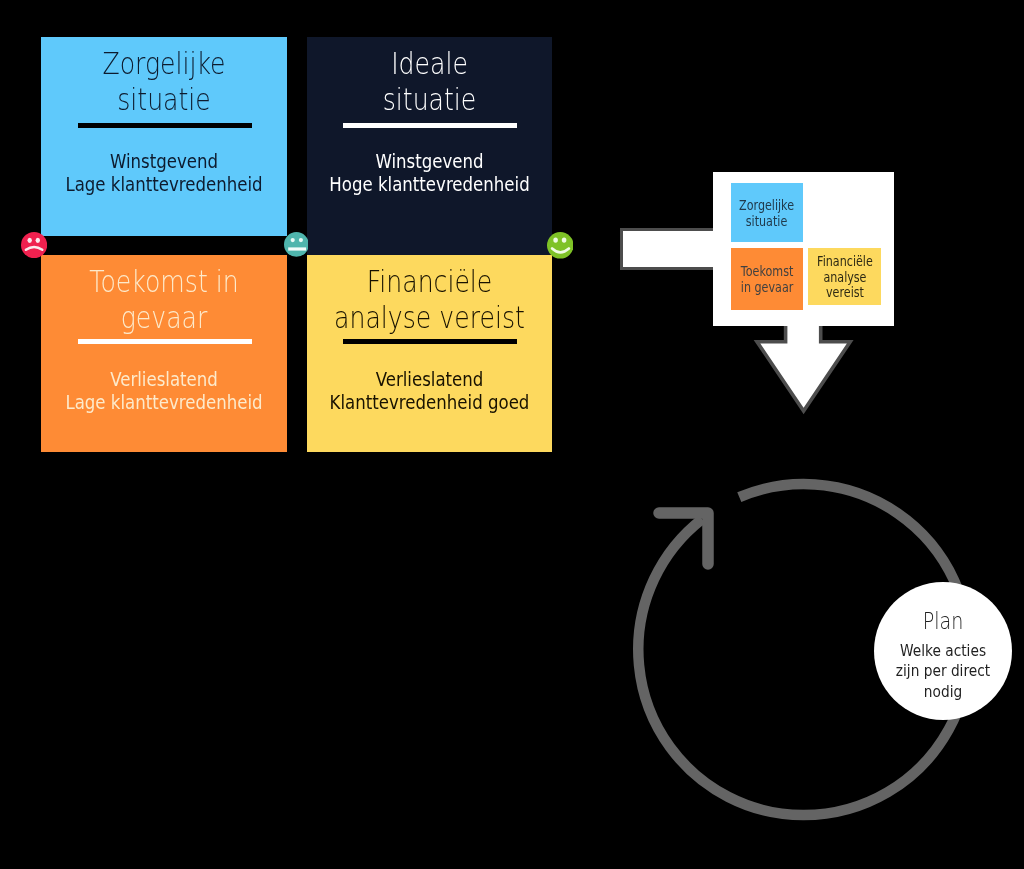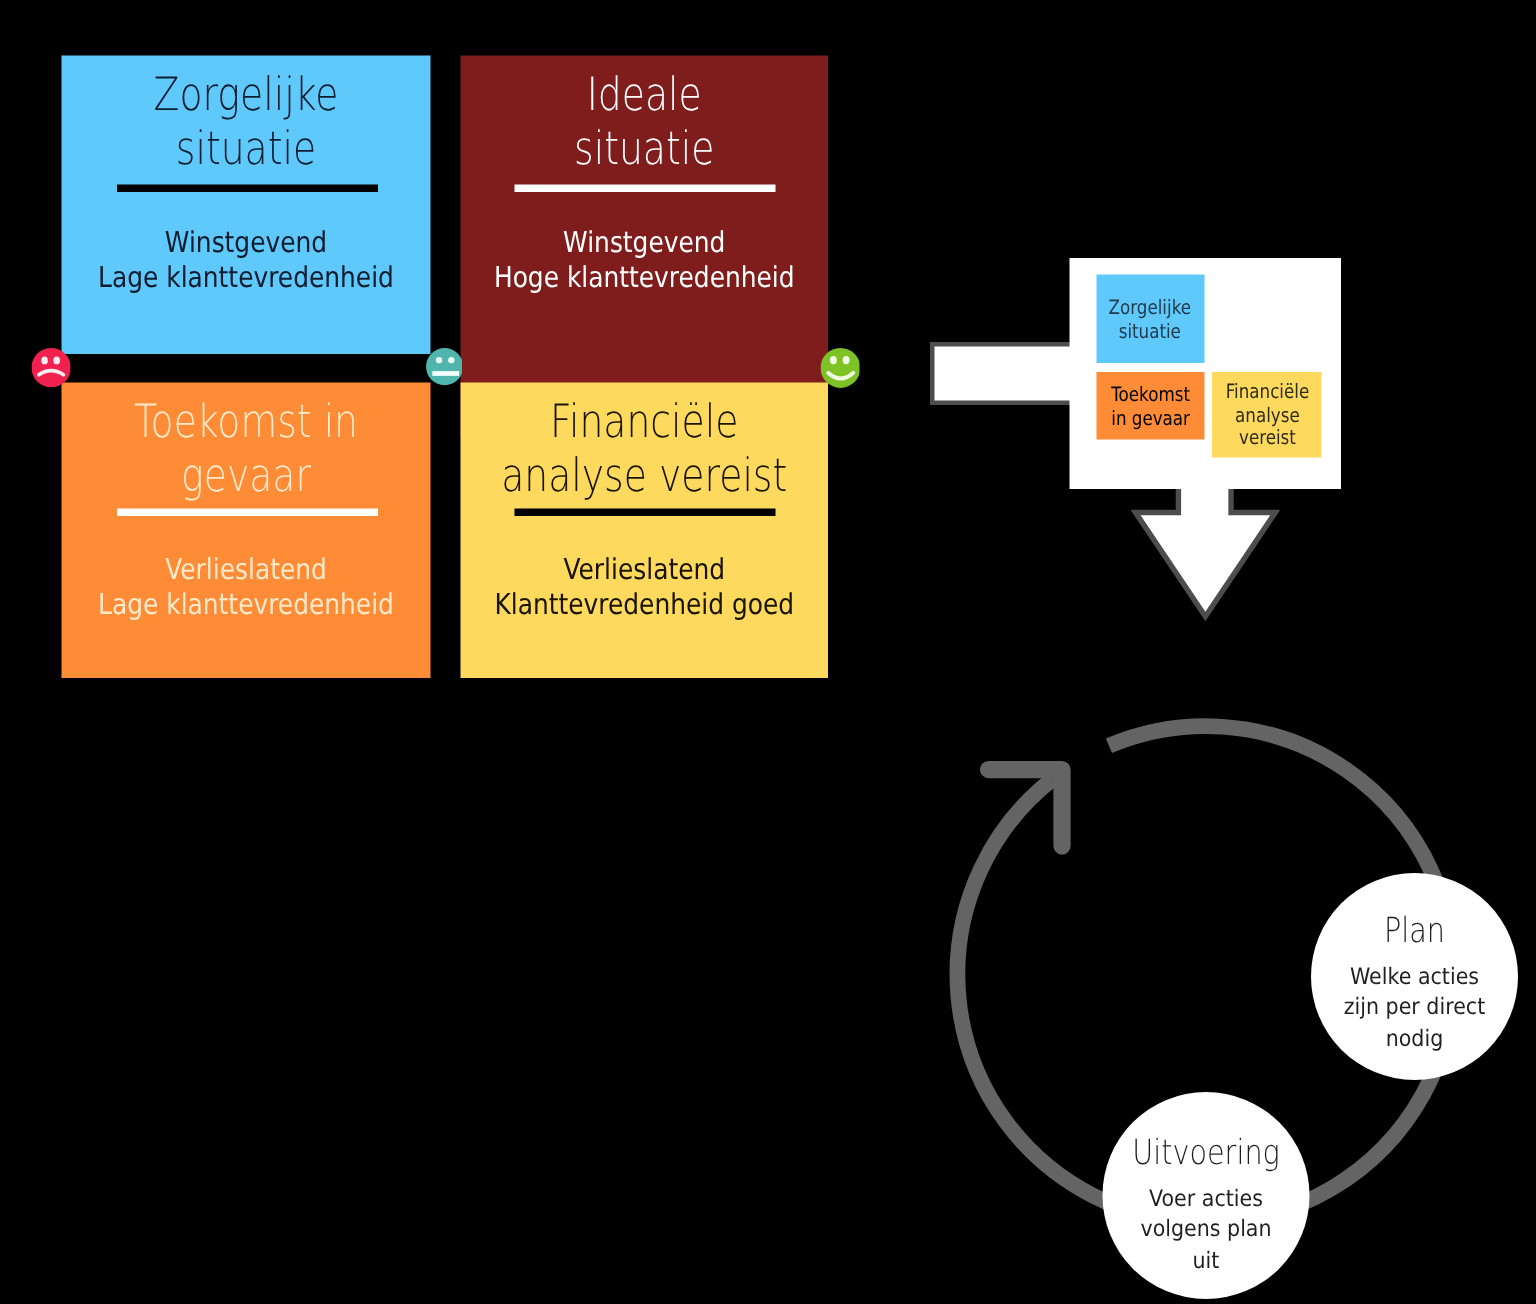--- a/index.html
+++ b/index.html
@@ -9,36 +9,36 @@
 
   
   .quad{position:absolute;box-sizing:border-box;}
   .quad .title{position:absolute;left:0;right:0;text-align:center;font-size:30.6px;line-height:35.9px;font-weight:200;
                transform:scaleX(0.822) translateZ(0);}
   .quad .rule{position:absolute;height:5.6px;}
   .quad .sub{position:absolute;left:0;right:0;text-align:center;font-size:19.2px;line-height:22.6px;font-weight:400;
              transform:scaleX(0.865) translateZ(0);}
 
   #q-blue{left:41px;top:37px;width:246px;height:199px;background:#5FC9FB;color:#0d1b2e;}
-  #q-teal{left:307px;top:37px;width:245px;height:254px;background:#7f1d1d;color:#ffffff;}
+  #q-teal{left:307px;top:37px;width:245px;height:254px;background:#0f172a;color:#ffffff;}
   #q-orange{left:41px;top:255px;width:246px;height:197px;background:#FE8B35;color:#FDEACB;}
   #q-yellow{left:307px;top:255px;width:245px;height:197px;background:#FDD95E;color:#181200;}
 
   
   .face{position:absolute;}
 
   
   #tail{position:absolute;left:620px;top:228px;width:96px;height:42px;background:#fff;
         border:3.2px solid #4d4d4d;border-right:none;box-sizing:border-box;}
   #panel{position:absolute;left:713px;top:172px;width:181px;height:154px;background:#fff;}
   .mini{position:absolute;display:flex;align-items:center;justify-content:center;text-align:center;
         font-size:13.2px;line-height:15.6px;font-weight:400;box-sizing:border-box;}
   .mini > div{transform:scaleX(0.845) translateZ(0);position:relative;top:1px;}
   #m-blue{left:731px;top:183px;width:72px;height:59px;background:#5FC9FB;color:#203a4c;}
-  #m-orange{left:731px;top:248px;width:72px;height:45px;background:#FE8B35;color:#000000;}
+  #m-orange{left:731px;top:248px;width:72px;height:62px;background:#FE8B35;color:#404040;}
   #m-yellow{left:808px;top:248px;width:73px;height:57px;background:#FDD95E;color:#2e2a14;}
 
   
   .circ{position:absolute;border-radius:50%;background:#fff;color:#1f1f1f;}
   .circ .h{position:absolute;left:-12px;right:-12px;text-align:center;
            font-size:23px;line-height:23px;transform:scaleX(0.832) translateZ(0);}
   .circ .d{position:absolute;left:-14px;right:-14px;text-align:center;
            font-size:15.1px;line-height:20.7px;font-weight:400;transform:scaleX(0.91) translateZ(0);}
   svg{position:absolute;left:0;top:0;}
 </style>
@@ -149,23 +149,15 @@
 
   <div class="circ" style="left:874px;top:582px;width:138px;height:138px">
     <div class="h" style="top:28px">Plan</div>
     <div class="d" style="top:58.5px">
       <div>Welke acties</div>
       <div>zijn per direct</div>
       <div>nodig</div>
     </div>
   </div>
 
-  <div class="circ" style="left:735px;top:728px;width:138px;height:138px">
-    <div class="h" style="top:30px">Uitvoering</div>
-    <div class="d" style="top:60.5px">
-      <div>Voer acties</div>
-      <div>volgens plan</div>
-      <div>uit</div>
-    </div>
-  </div>
 
 
 </div>
 
 </body></html>

